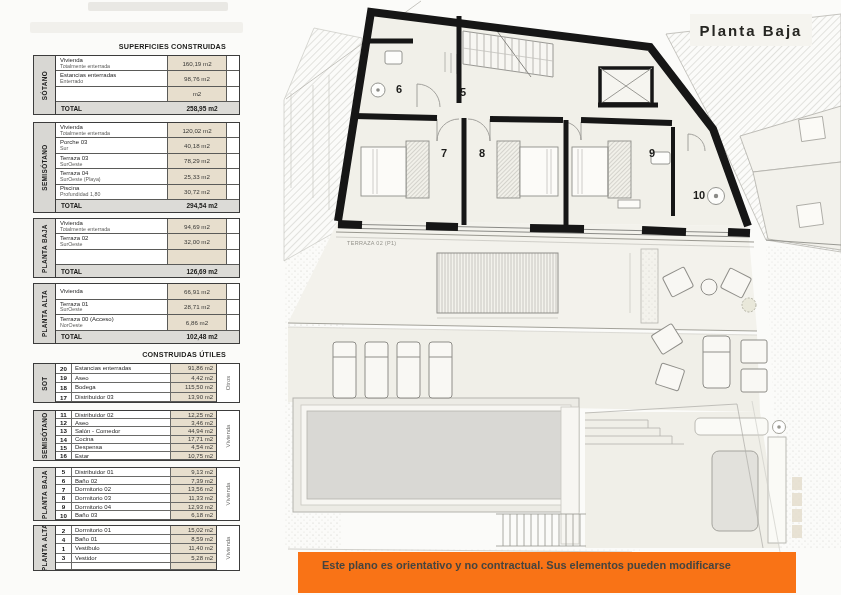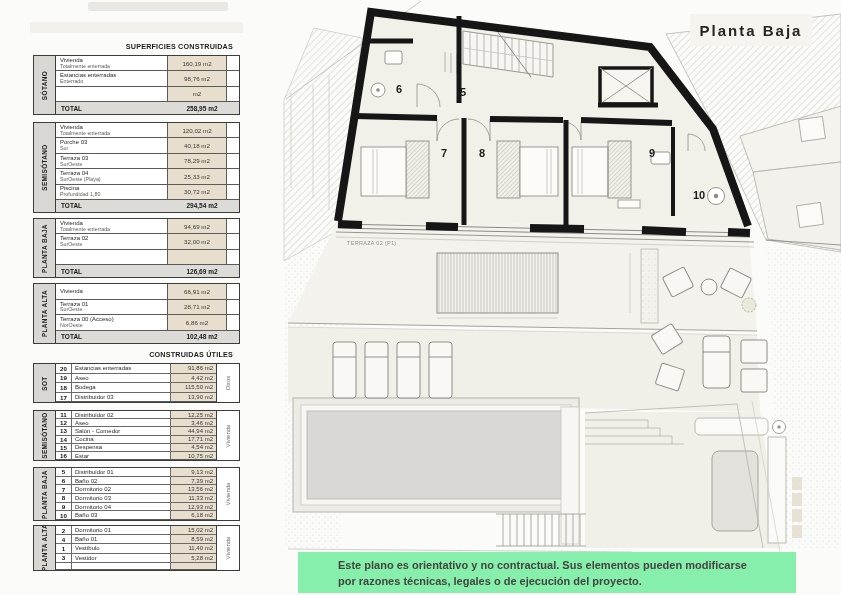--- a/index.html
+++ b/index.html
@@ -1,21 +1,21 @@
 <!DOCTYPE html>
 <html><head>
 <meta charset="utf-8">
 <style>
   html,body{margin:0;padding:0;background:#e8e8e6;}
   #stage{position:relative;width:841px;height:595px;background:#fbfbf9;overflow:hidden;
          font-family:"Liberation Sans","DejaVu Sans",sans-serif;}
   
   .faintbar{position:absolute;background:#e9e8e4;border-radius:2px;}
   
-  .theader{position:absolute;left:27px;width:206px;font-weight:bold;color:#1d1d1b;
+  .theader{position:absolute;left:20px;width:206px;font-weight:bold;color:#1d1d1b;
            font-size:7.2px;text-align:right;letter-spacing:.2px;}
   
   .ctable{position:absolute;left:33px;width:207px;display:flex;border:1.6px solid #3c3c3c;
           background:#fff;box-sizing:border-box;}
   .vlabel{width:21px;flex:none;background:#d8d7d3;border-right:1px solid #3c3c3c;
           display:flex;align-items:center;justify-content:center;overflow:hidden;}
   .vlabel span{transform:rotate(-90deg);font-weight:bold;font-size:6.4px;letter-spacing:.4px;
                white-space:nowrap;color:#1f1f1f;}
   .cbody{flex:1;display:flex;flex-direction:column;}
   .crow{display:flex;border-bottom:1px solid #5a5a58;box-sizing:border-box;}
@@ -38,22 +38,22 @@
         font-weight:bold;font-size:6.2px;color:#111;border-right:1px solid #6a6a68;box-sizing:border-box;}
   .uname{flex:1;display:flex;align-items:center;padding-left:3px;font-size:6px;color:#2a2a2a;white-space:nowrap;overflow:hidden;}
   .uval{width:46px;flex:none;background:#e7decd;border-left:1px solid #6a6a68;display:flex;align-items:center;
         justify-content:flex-end;padding-right:3px;font-size:6px;color:#3a3a38;box-sizing:border-box;}
   .uside{width:22px;flex:none;border-left:1.4px solid #3c3c3c;display:flex;align-items:center;justify-content:center;}
   .uside span{transform:rotate(-90deg);font-size:6px;color:#6a6a68;white-space:nowrap;}
   
   #title-box{position:absolute;left:690px;top:14px;width:122px;height:32px;background:#f5f4ef;
              display:flex;align-items:center;justify-content:center;font-weight:bold;font-size:15px;
              letter-spacing:2px;color:#262622;}
-  #disclaimer{position:absolute;left:298px;top:552px;width:498px;height:41px;background:#86efac;
-              font-weight:bold;font-size:11px;color:#45443f;padding:6px 8px 0 40px;box-sizing:border-box;line-height:1.45;}
+  #disclaimer{position:absolute;left:298px;top:552px;width:498px;height:41px;background:#f97316;
+              font-weight:bold;font-size:11px;color:#45443f;padding:6px 8px 0 24px;box-sizing:border-box;line-height:1.45;}
   svg text{font-family:"Liberation Sans","DejaVu Sans",sans-serif;}
 </style>
 </head>
 <body>
 
 <div id="stage">
 
   <div class="faintbar" style="left:88px;top:2px;width:140px;height:9px;"></div>
   <div class="faintbar" style="left:30px;top:22px;width:213px;height:11px;background:#f1f0ec;"></div>
 
@@ -595,15 +595,14 @@
       <text x="479" y="157">8</text>
       <text x="649" y="157">9</text>
       <text x="693" y="199">10</text>
     </g>
   </svg>
 
   <div id="title-box">Planta Baja</div>
 
   <div id="disclaimer">
     <div>Este plano es orientativo y no contractual. Sus elementos pueden modificarse</div>
-    <div>por razones técnicas, legales o de ejecución del proyecto.</div>
   </div>
 </div>
 
 </body></html>

